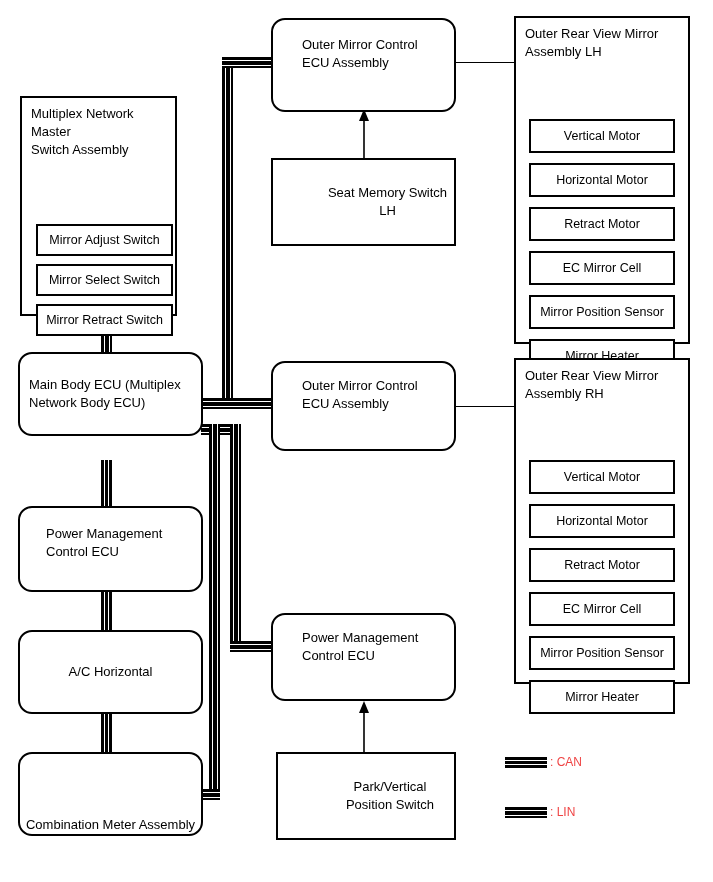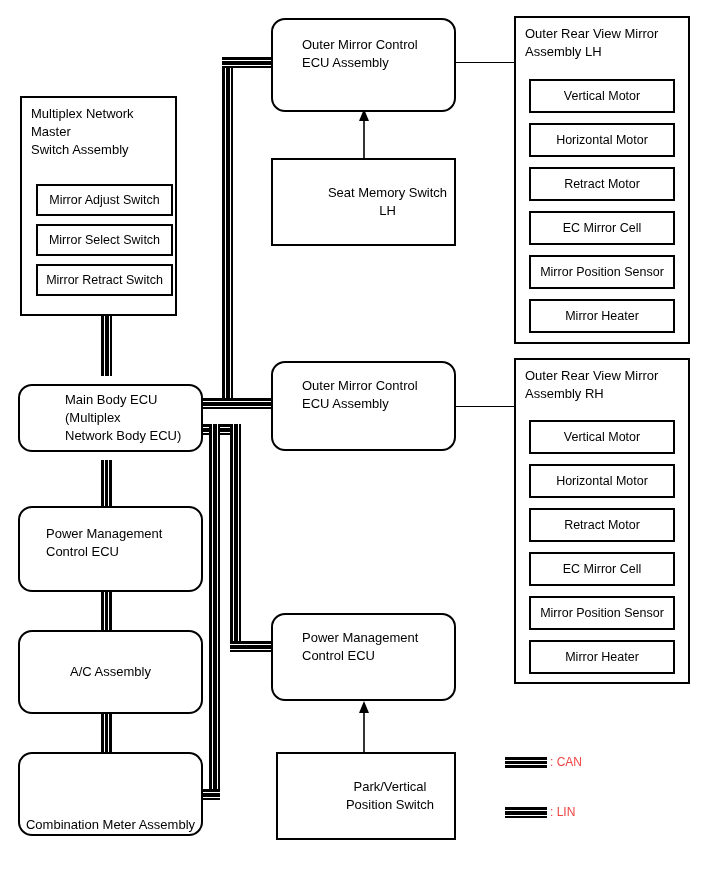--- a/index.html
+++ b/index.html
@@ -67,20 +67,21 @@
     position: absolute;
     box-sizing: border-box;
     background: #ffffff;
     border: 2px solid #000000;
     border-radius: 0;
     display: flex;
     align-items: center;
     justify-content: center;
     font-size: 12.5px;
     color: #000000;
+    margin-top: 40px;
   }
 
   
   
   
   .bus {
     position: absolute;
     background-repeat: repeat;
   }
   .bus-v.can {
@@ -203,32 +204,32 @@
       <span>Mirror Adjust Switch</span>
     </div>
     <div class="subbox" style="left:14px; top:126px; width:137px; height:32px;">
       <span>Mirror Select Switch</span>
     </div>
     <div class="subbox" style="left:14px; top:166px; width:137px; height:32px;">
       <span>Mirror Retract Switch</span>
     </div>
   </div>
 
-  <div class="box rounded cap-l" style="left:18px; top:384px; width:185px; height:68px;padding-left:36px;">
+  <div class="box rounded cap-l" style="left:18px; top:352px; width:185px; height:84px;">
     <div class="label">Main Body ECU (Multiplex
 Network Body ECU)</div>
   </div>
 
   <div class="box rounded cap-tl" style="left:18px; top:506px; width:185px; height:86px;">
     <div class="label" style="left:26px; top:17px;">Power Management
 Control ECU</div>
   </div>
 
   <div class="box rounded cap-c" style="left:18px; top:630px; width:185px; height:84px;">
-    <div class="label">A/C Assembly</div>
+    <div class="label">A/C Horizontal</div>
   </div>
 
   <div class="box rounded cap-c" style="left:18px; top:752px; width:185px; height:84px;align-items:flex-end;">
     <div class="label">Combination Meter Assembly</div>
   </div>
 
   <div class="box rounded cap-tl" style="left:271px; top:18px; width:185px; height:94px;">
     <div class="label" style="left:29px; top:16px;">Outer Mirror Control
 ECU Assembly</div>
   </div>

